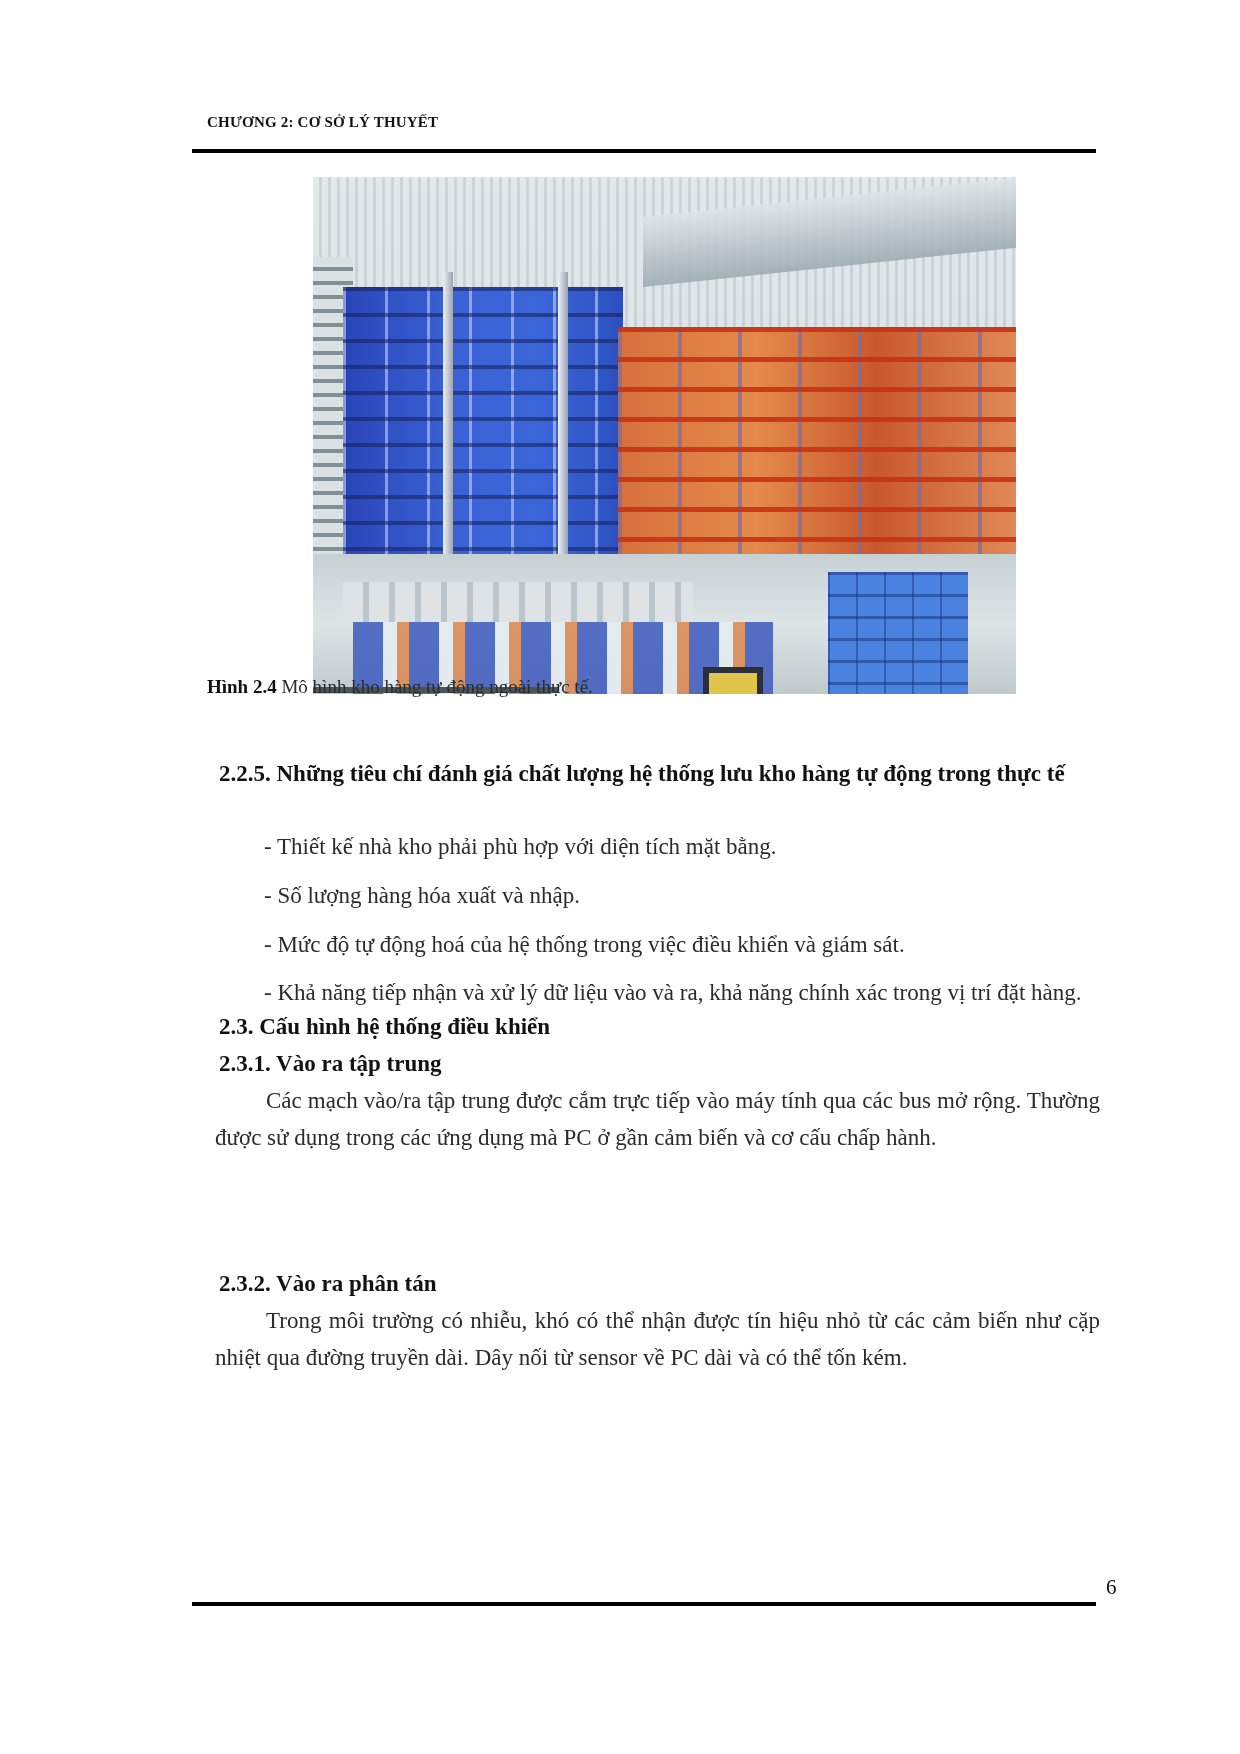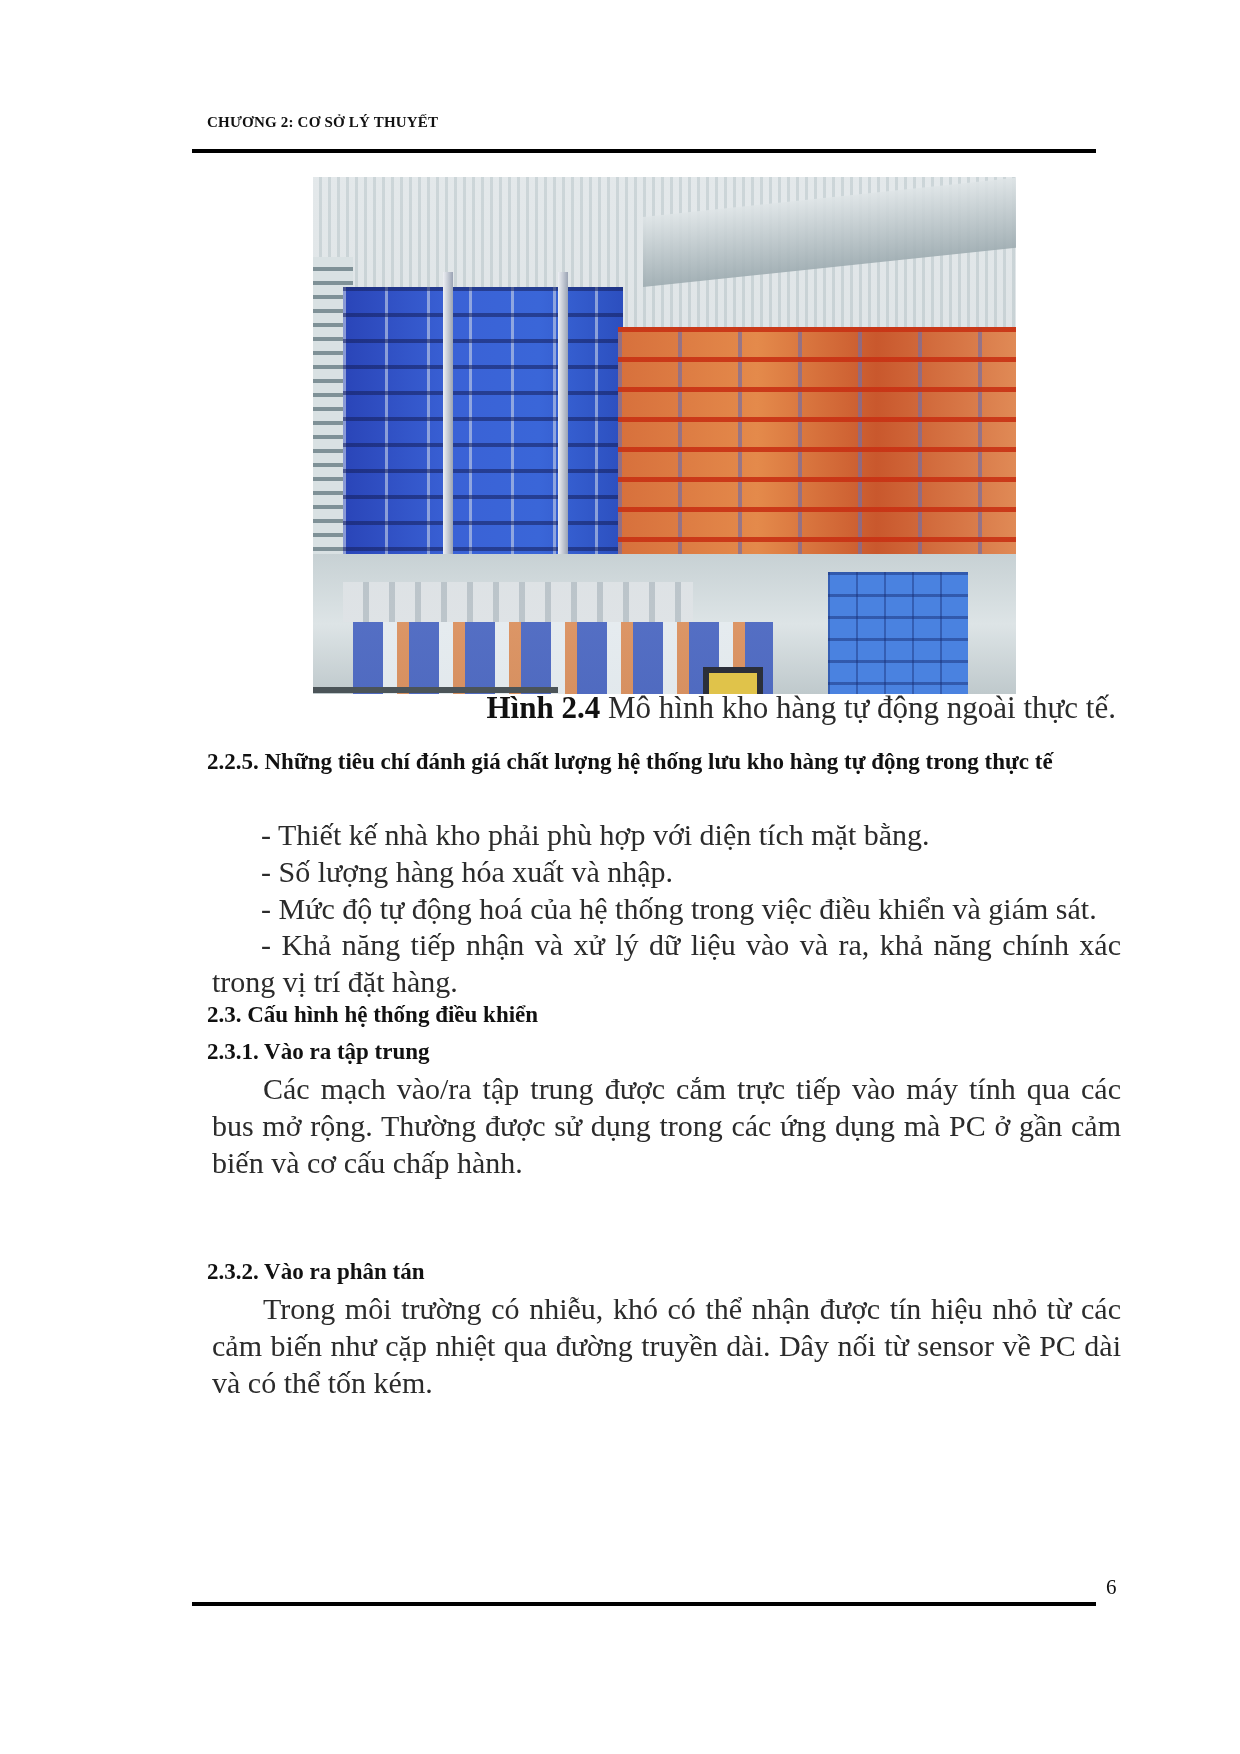--- a/index.html
+++ b/index.html
@@ -112,52 +112,52 @@
       background: linear-gradient(180deg, #c7d1d4 0%, #dde4e6 50%, #bfc9cc 100%);
     }
     .fig-rail {
       position: absolute; left: 0; top: 510px; width: 245px; height: 6px;
       background: #4b5458;
       box-shadow: 0 28px 0 #4b5458;
     }
 
     .text {
       position: absolute;
-      left: 212px;
+      left: 203px;
       width: 909px;
-      font-size: 30px;
+      font-size: 23px;
       line-height: 36.8px;
       text-align: justify;
       color: #2b2b2b;
     }
     .caption {
       position: absolute;
       left: 207px;
       width: 909px;
-      top: 692px;
-      text-align: right;
-      font-size: 31px;
+      top: 671px;
+      text-align: left;
+      font-size: 19px;
       line-height: 32px;
       color: #2b2b2b;
     }
     .caption b { color: #111; }
     .heading {
       position: absolute;
       left: 207px;
       width: 909px;
       font-size: 23px;
       font-weight: bold;
       line-height: 36.8px;
       color: #111;
       text-align: justify;
     }
     .indent-bullet { text-indent: 49px; }
     .indent-para { text-indent: 51px; }
     .indent-para2 { text-indent: 55px; }
-    p { margin: 0; }
+    p { margin: 12px; }
   </style>
 </head>
 <body>
 
 <div class="page-header">CHƯƠNG 2: CƠ SỞ LÝ THUYẾT</div>
 <div class="rule top"></div>
 
 <div class="figure">
   <div class="fig-ceiling"></div>
   <div class="fig-beam"></div>

